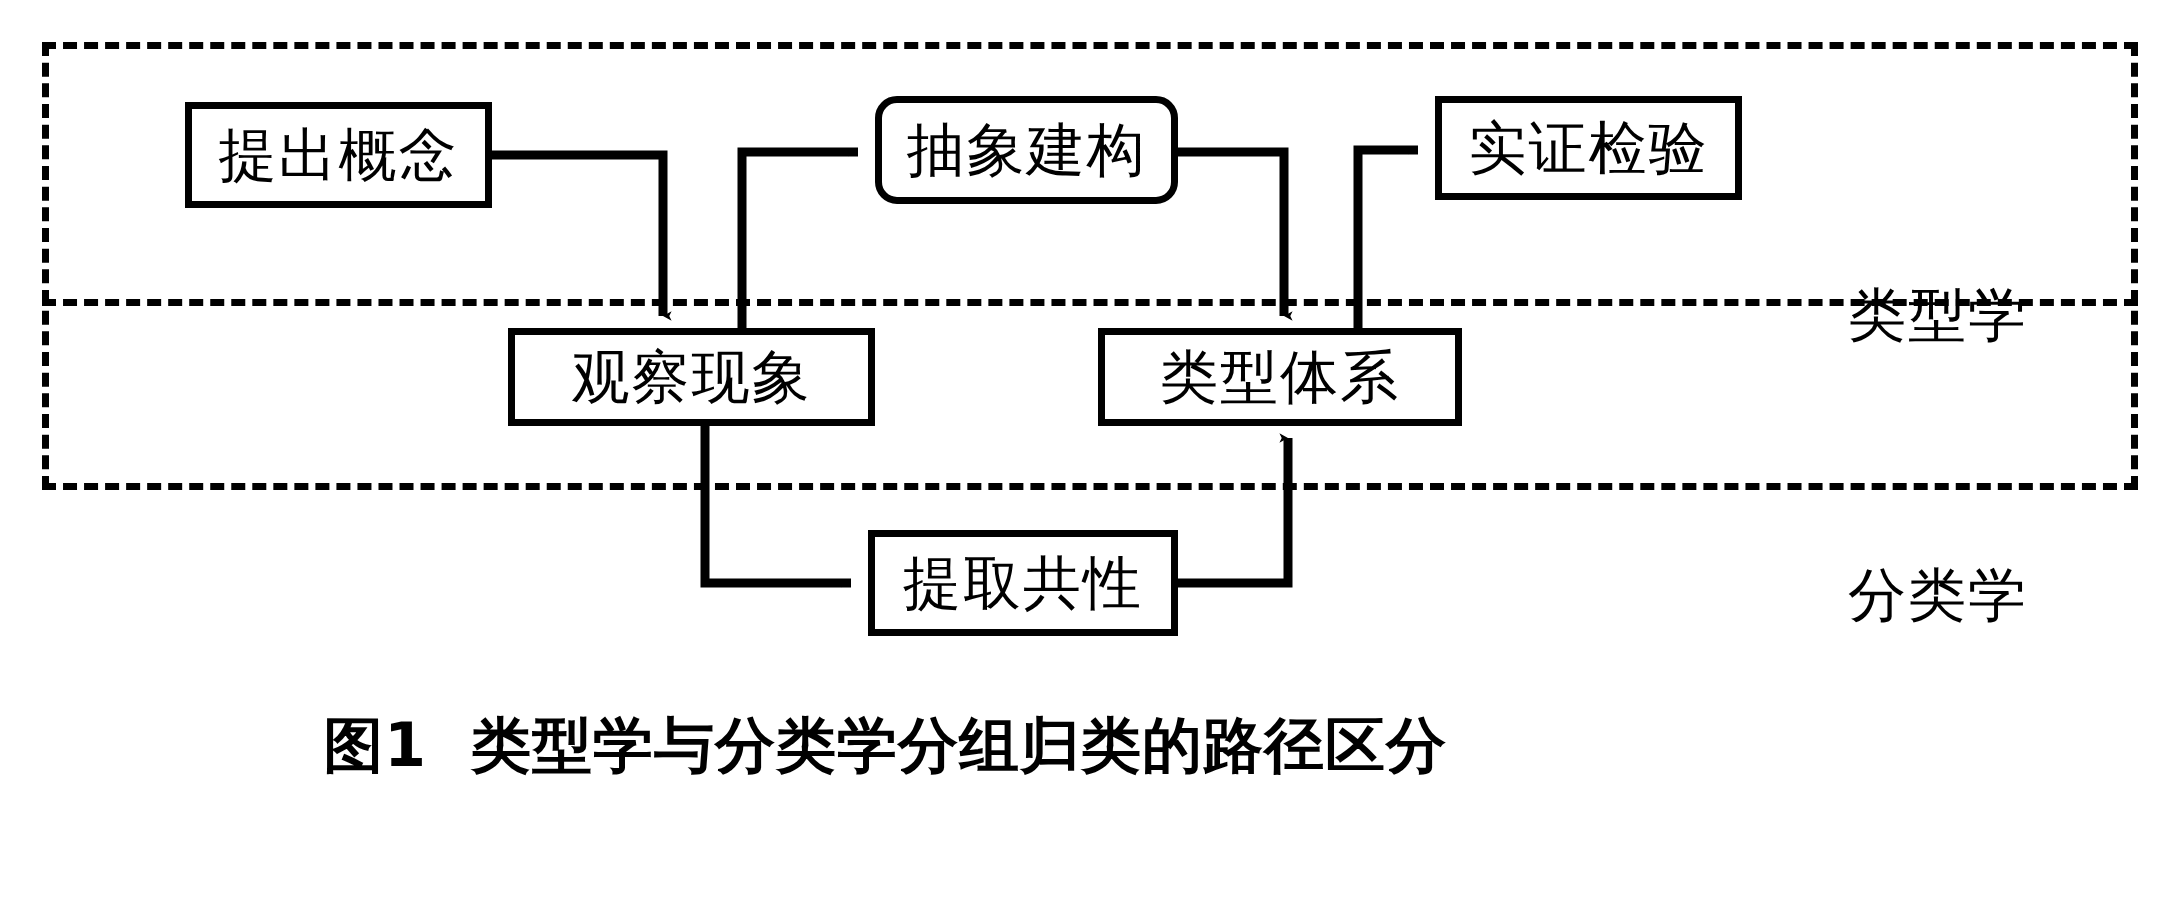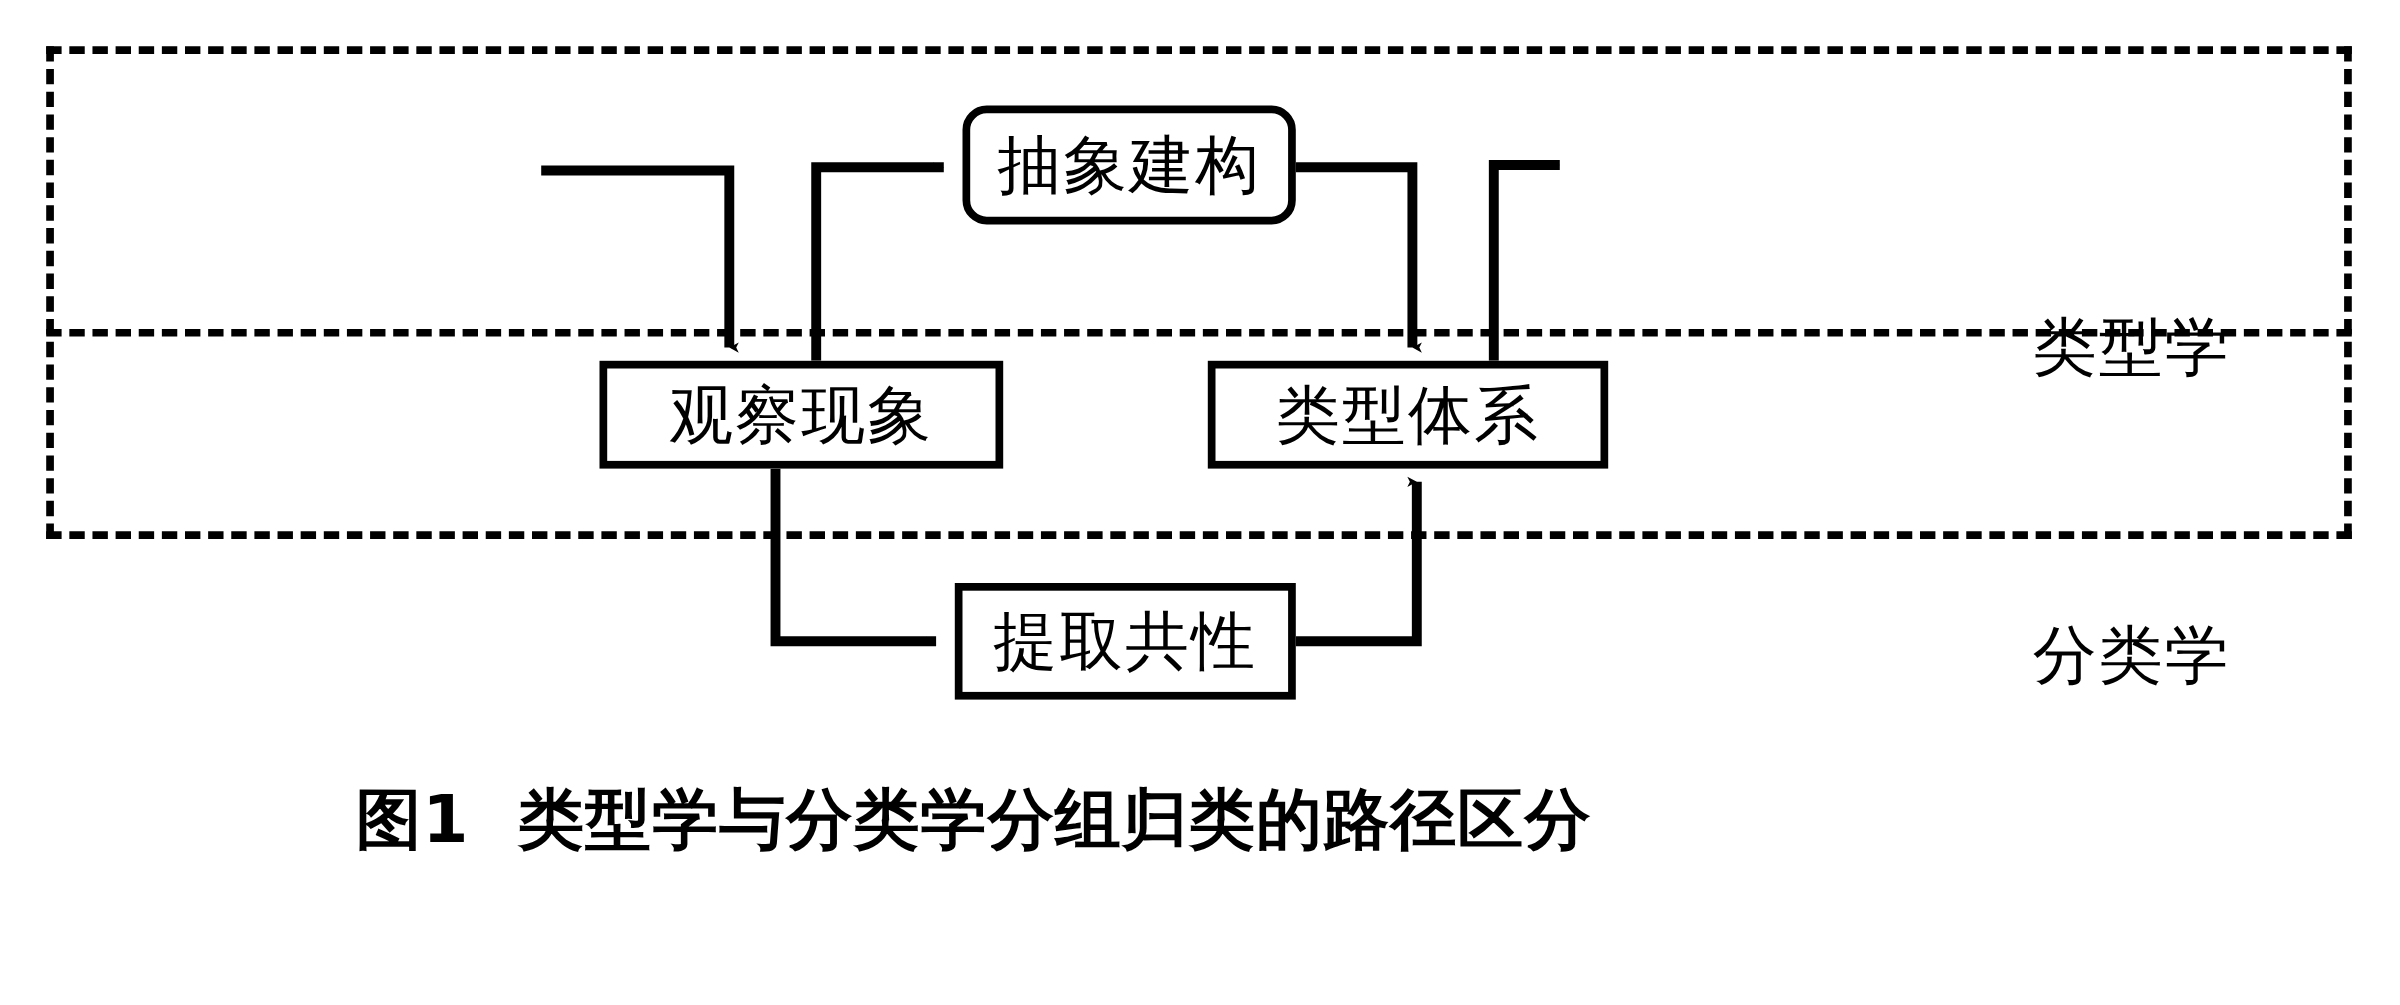--- a/index.html
+++ b/index.html
@@ -69,21 +69,21 @@
     font-size: 58px;
     line-height: 1;
     letter-spacing: 2px;
     white-space: nowrap;
     color: #000000;
     z-index: 6;
   }
   .node-concept    { left: 185px;  top: 102px; width: 307px; height: 106px; }
   .node-abstract   { left: 875px;  top: 96px;  width: 303px; height: 108px; border-radius: 22px; }
   .node-empirical  { left: 1435px; top: 96px;  width: 307px; height: 104px; }
-  .node-observe    { left: 545px;  top: 328px; width: 367px; height: 98px; text-align: center;  }
+  .node-observe    { left: 508px;  top: 328px; width: 367px; height: 98px; text-align: center;  }
   .node-typesystem { left: 1098px; top: 328px; width: 364px; height: 98px;  }
   .node-common     { left: 868px;  top: 530px; width: 310px; height: 106px; }
 
   
   #connector-layer {
     position: absolute;
     left: 0;
     top: 0;
     width: 2182px;
     height: 914px;
@@ -152,21 +152,23 @@
       <path d="M 1178 152 L 1284 152 L 1284 316" marker-end="url(#arrow-down)"></path>
 
       <path d="M 1358 328 L 1358 150 L 1418 150" marker-end="url(#arrow-right)"></path>
 
       <path d="M 705 426 L 705 583 L 851 583" marker-end="url(#arrow-right)"></path>
 
       <path d="M 1178 583 L 1288 583 L 1288 438" marker-end="url(#arrow-up)"></path>
     </g>
   </svg>
 
+  <div class="node node-concept">提出概念</div>
   <div class="node node-abstract">抽象建构</div>
+  <div class="node node-empirical">实证检验</div>
   <div class="node node-observe">观察现象</div>
   <div class="node node-common">提取共性</div>
   <div class="node node-typesystem">类型体系</div>
 
   <div class="figure-caption">
     <span class="cap-num">图1</span><span>类型学与分类学分组归类的路径区分</span>
   </div>
 
 
 </div>

